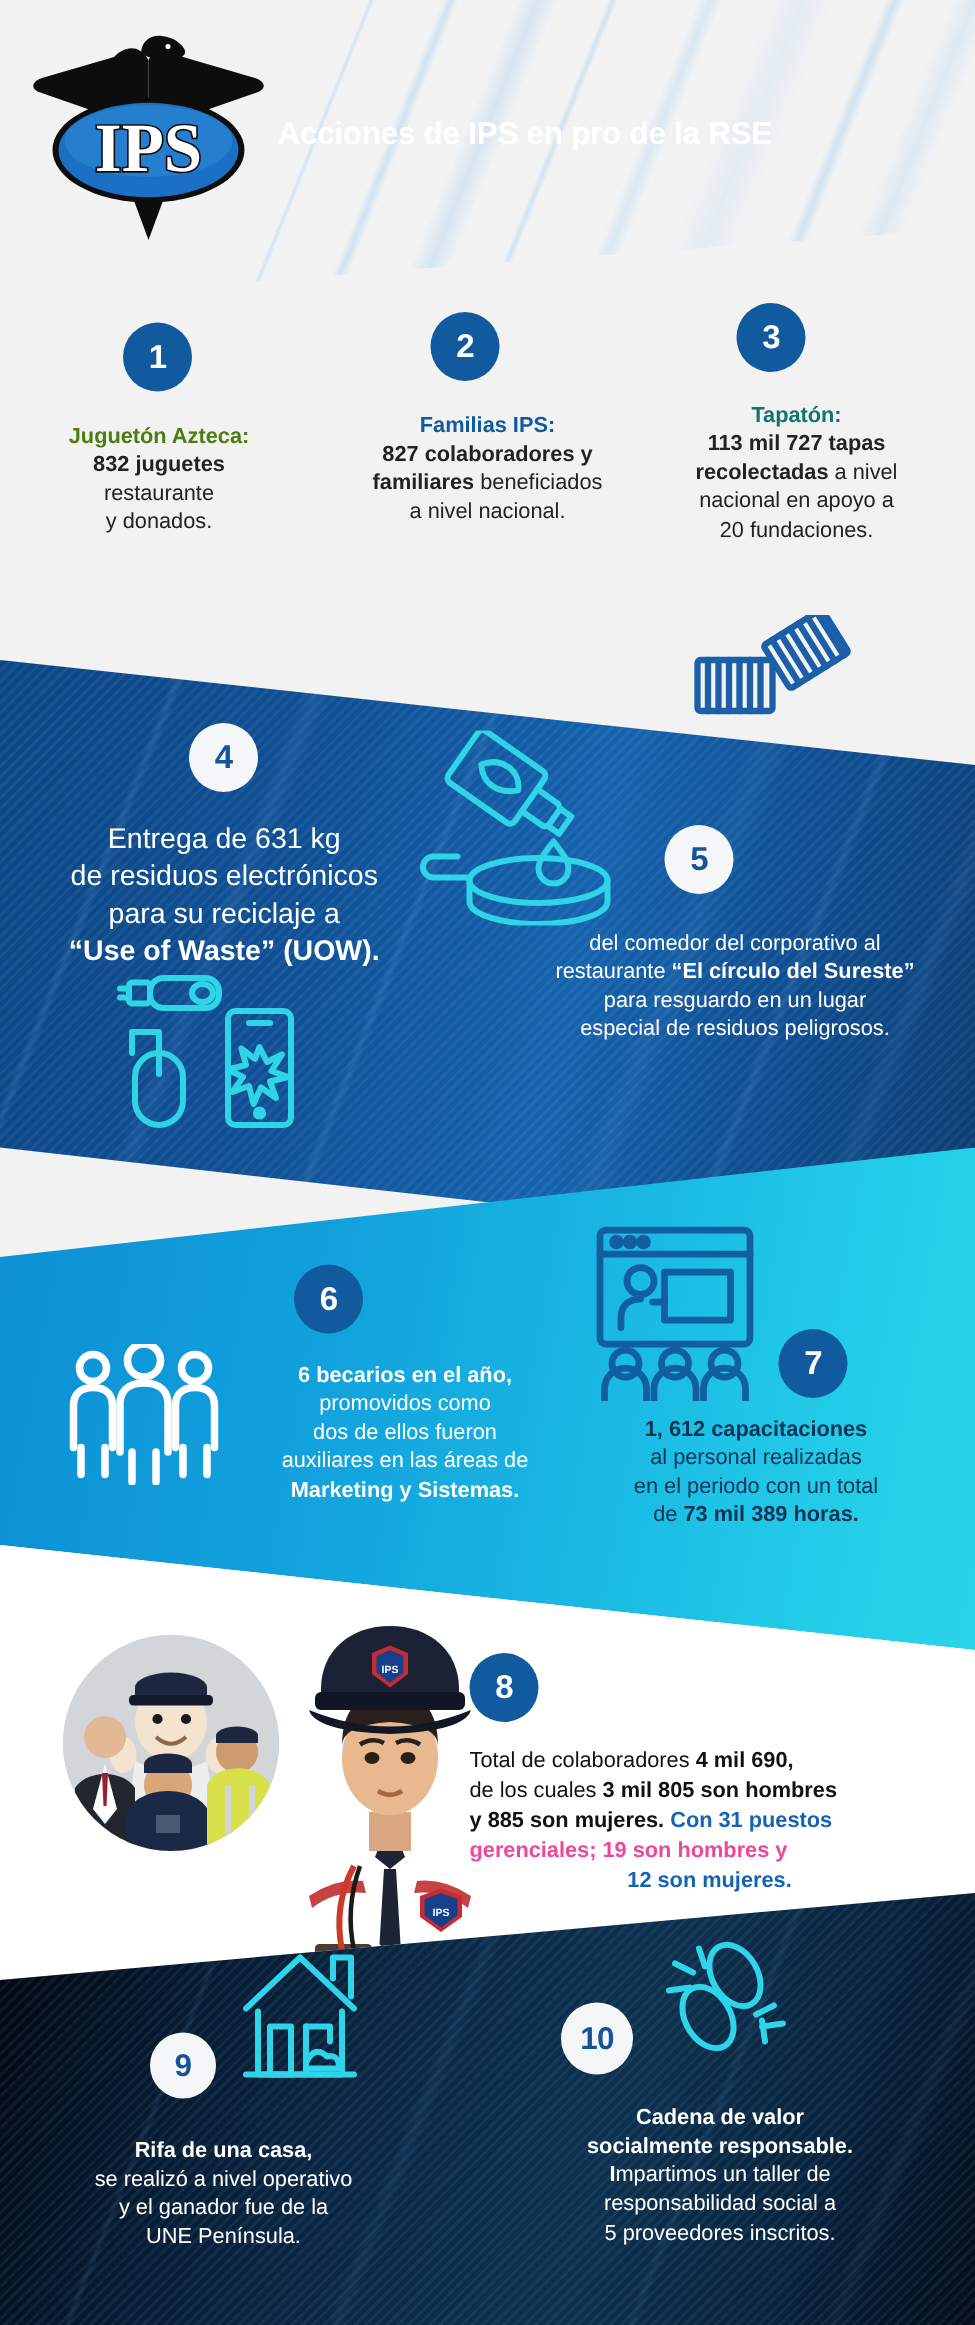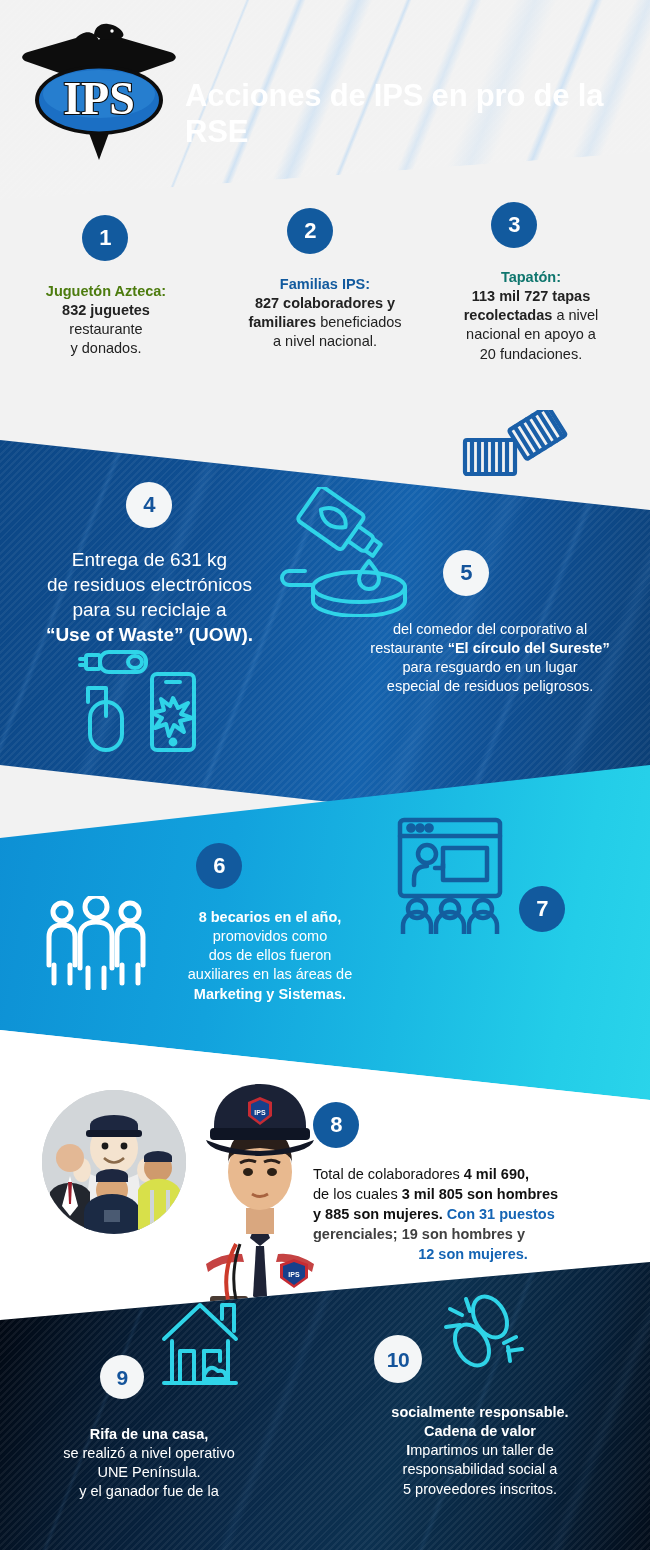--- a/index.html
+++ b/index.html
@@ -22,21 +22,21 @@
   .txt{position:absolute;text-align:center;line-height:1.32;}
   .b{font-weight:bold;}
 
   
   #header{top:0;height:205px;
     background:linear-gradient(118deg,#0b3c71 0%,#11508f 30%,#1461ad 55%,#0d4symbol 56%,#0d4a86 75%,#0a3straight 76%,#0a3566 100%);}
   #header-bg{position:absolute;inset:0;
     background:linear-gradient(115deg,#0a3a6b 0%,#10508f 28%,#1665b5 52%,#0f4c8c 72%,#0a3straight 85%,#092f5c 100%);}
   #header-clip{position:absolute;left:0;top:0;width:650px;height:205px;
     clip-path:polygon(0 0,650px 0,650px 152px,0 200px);}
-  #title{position:absolute;left:185px;top:78px;width:450px;color:#fff;font-size:31px;font-weight:bold;
+  #title{position:absolute;left:185px;top:78px;width:450px;color:#fff;font-size:21px;font-weight:bold;
          letter-spacing:-.2px;}
 
   
   #logo{position:absolute;left:16px;top:18px;width:166px;height:152px;}
 
   
   #sec1{top:140px;height:380px;background:#f2f2f2;
         clip-path:polygon(0 60px,650px 12px,650px 372px,0 302px);}
 
   
@@ -243,21 +243,21 @@
         <circle cx="88" cy="16" r="9"></circle>
         <path d="M88 29 c-9 0 -13 5 -13 12 v28 M88 29 c9 0 13 5 13 12 v28"></path>
         <path d="M80 69 v18 M96 69 v18"></path>
         <circle cx="54" cy="11" r="11"></circle>
         <path d="M54 26 c-11 0 -16 6 -16 14 v32 M54 26 c11 0 16 6 16 14 v32"></path>
         <path d="M46 72 v20 M62 72 v20"></path>
       </svg>
     </div>
 
     <div class="txt" style="left:155px;top:150px;width:230px;font-size:14.5px;color:#fff;">
-      <div class="b">8 becarios en el año,</div>
+      <div class="b">6 becarios en el año,</div>
       <div>promovidos como</div>
       <div>dos de ellos fueron</div>
       <div>auxiliares en las áreas de</div>
       <div class="b">Marketing y Sistemas.</div>
     </div>
 
     <div style="position:absolute;left:395px;top:58px;">
       <svg width="110" height="118" viewBox="0 0 110 118" fill="none" stroke="#135e9f" stroke-width="4.5" stroke-linecap="round" stroke-linejoin="round">
         <rect x="5" y="4" width="100" height="76" rx="4"></rect>
         <path d="M5 20 h100"></path>
@@ -270,20 +270,28 @@
         <path d="M40 52 h8 M48 48 v4"></path>
         <circle cx="22" cy="93" r="9"></circle>
         <path d="M8 118 v-8 a14 14 0 0 1 28 0 v8"></path>
         <circle cx="55" cy="93" r="9"></circle>
         <path d="M41 118 v-8 a14 14 0 0 1 28 0 v8"></path>
         <circle cx="88" cy="93" r="9"></circle>
         <path d="M74 118 v-8 a14 14 0 0 1 28 0 v8"></path>
       </svg>
     </div>
 
+    <div class="txt" style="left:368px;top:186px;width:272px;font-size:14.5px;color:#0b3358;">
+      <div class="b">1, 612 capacitaciones</div>
+      <div>al personal realizadas</div>
+      <div>en el periodo con un total</div>
+      <div>
+        <span>de </span><span class="b">73 mil 389 horas.</span>
+      </div>
+    </div>
   </div>
 
   <div class="band" id="sec4">
 
     <div class="badge blue" style="left:313px;top:82px;width:46px;height:46px;font-size:22px;">
       <span>8</span>
     </div>
 
     <div class="photo-wrap" style="left:42px;top:70px;width:144px;height:144px;border-radius:50%;overflow:hidden;
                 background:linear-gradient(160deg,#cfd3d6,#b9bdc1);">
@@ -360,21 +368,21 @@
     <div style="position:absolute;left:313px;top:144px;width:320px;font-size:14.5px;line-height:1.38;color:#111;text-align:left;">
       <div>
         <span>Total de colaboradores </span><span class="b">4 mil 690,</span>
       </div>
       <div>
         <span>de los cuales </span><span class="b">3 mil 805 son hombres</span>
       </div>
       <div>
         <span class="b">y 885 son mujeres. </span><span class="b" style="color:#1464b4;">Con 31 puestos</span>
       </div>
-      <div class="b" style="color:#404040;">gerenciales; 19 son hombres y</div>
+      <div class="b" style="color:#ec4899;">gerenciales; 19 son hombres y</div>
       <div class="b" style="color:#1464b4;text-align:center;">12 son mujeres.</div>
     </div>
   </div>
 
   <div class="band" id="sec5">
     <div id="sec5bg" style="background:linear-gradient(108deg,#01060f 0%,#061c34 22%,#0a2a4a 45%,#0c3150 62%,#07223c 82%,#030d1a 100%);"></div>
     <div class="stripes"></div>
     <div class="rays">
       <div class="ray" style="left:95px;width:6px;opacity:.35;"></div>
       <div class="ray" style="left:270px;width:14px;opacity:.22;"></div>
@@ -398,40 +406,40 @@
         <rect x="20" y="56" width="14" height="32"></rect>
         <path d="M44 56 h16 v10"></path>
         <path d="M44 56 v32"></path>
         <path d="M44 80 q6 -12 14 -4 q8 -2 8 8 h-22 z"></path>
       </svg>
     </div>
 
     <div class="txt" style="left:4px;top:170px;width:290px;font-size:14.5px;color:#fff;">
       <div class="b">Rifa de una casa,</div>
       <div>se realizó a nivel operativo</div>
+      <div>y el ganador fue de la</div>
       <div>UNE Península.</div>
-      <div>y el ganador fue de la</div>
     </div>
 
     <div style="position:absolute;left:440px;top:28px;">
       <svg width="90" height="96" viewBox="0 0 90 96" fill="none" stroke="#2fd4e8" stroke-width="4" stroke-linecap="round" stroke-linejoin="round">
         <g transform="rotate(-30 50 34)">
           <ellipse cx="50" cy="34" rx="15" ry="22"></ellipse>
         </g>
         <g transform="rotate(-30 32 62)">
           <ellipse cx="32" cy="62" rx="15" ry="22"></ellipse>
         </g>
         <path d="M26 16 l4 12 M10 26 l12 6 M6 44 l14 -2"></path>
         <path d="M64 60 l12 -6 M70 78 l-2 -14 M82 66 l-14 2"></path>
       </svg>
     </div>
 
     <div class="txt" style="left:330px;top:148px;width:300px;font-size:14.5px;color:#fff;">
+      <div class="b">Cadena de valor</div>
       <div class="b">socialmente responsable.</div>
-      <div class="b">Cadena de valor</div>
       <div>
         <span class="b">I</span><span>mpartimos un taller de</span>
       </div>
       <div>responsabilidad social a</div>
       <div>5 proveedores inscritos.</div>
     </div>
   </div>
 
 </div>
 

